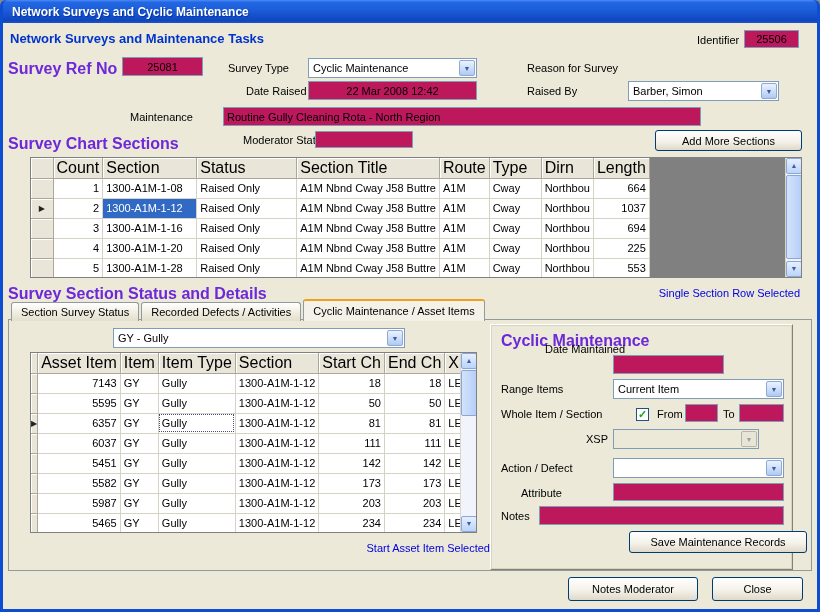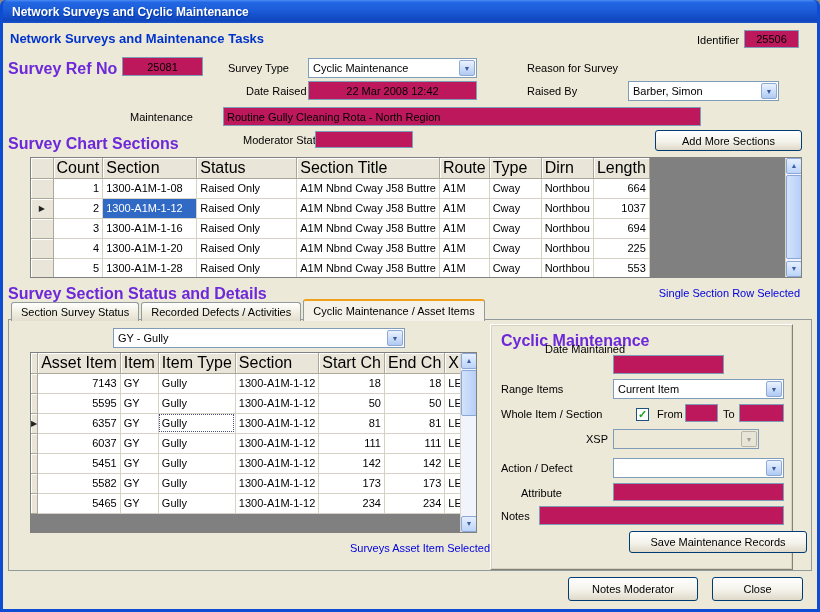--- a/index.html
+++ b/index.html
@@ -275,37 +275,47 @@
               <td class="r">5582</td>
               <td>GY</td>
               <td>Gully</td>
               <td>1300-A1M-1-12</td>
               <td class="r">173</td>
               <td class="r">173</td>
               <td>LE</td>
             </tr>
             <tr>
               <td class="sel-col"></td>
+              <td class="r">5987</td>
+              <td>GY</td>
+              <td>Gully</td>
+              <td>1300-A1M-1-12</td>
+              <td class="r">203</td>
+              <td class="r">203</td>
+              <td>LE</td>
+            </tr>
+            <tr>
+              <td class="sel-col"></td>
               <td class="r">5465</td>
               <td>GY</td>
               <td>Gully</td>
               <td>1300-A1M-1-12</td>
               <td class="r">234</td>
               <td class="r">234</td>
               <td>LE</td>
             </tr>
           </tbody>
         </table>
       <div class="vscroll">
         <div class="vs-btn vs-up">▲</div>
         <div class="vs-thumb" style="top:17px;height:46px;"></div>
         <div class="vs-btn vs-down">▼</div>
       </div>
     </div>
-    <div class="status-blue" style="left:230px;top:519px;width:257px;text-align:right;z-index:2;">Surveys Asset Item Selected</div>
+    <div class="status-blue" style="left:230px;top:519px;width:257px;text-align:right;z-index:2;">Start Asset Item Selected</div>
 
     <div class="panel" style="left:487px;top:301px;width:303px;height:246px;">
       <div class="heading-maroon" style="left:10px;top:7px;">Cyclic Maintenance</div>
 
       <div class="lbl" style="left:10px;top:18px;margin-left:44px;">Date Maintained</div>
       <input class="xp-input" style="left: 122px; top: 30px; width: 111px;" value="">
 
       <div class="lbl" style="left:10px;top:58px;">Range Items</div>
       <div class="combo" style="left:122px;top:54px;width:171px;">
         <span class="combo-text">Current Item</span>

